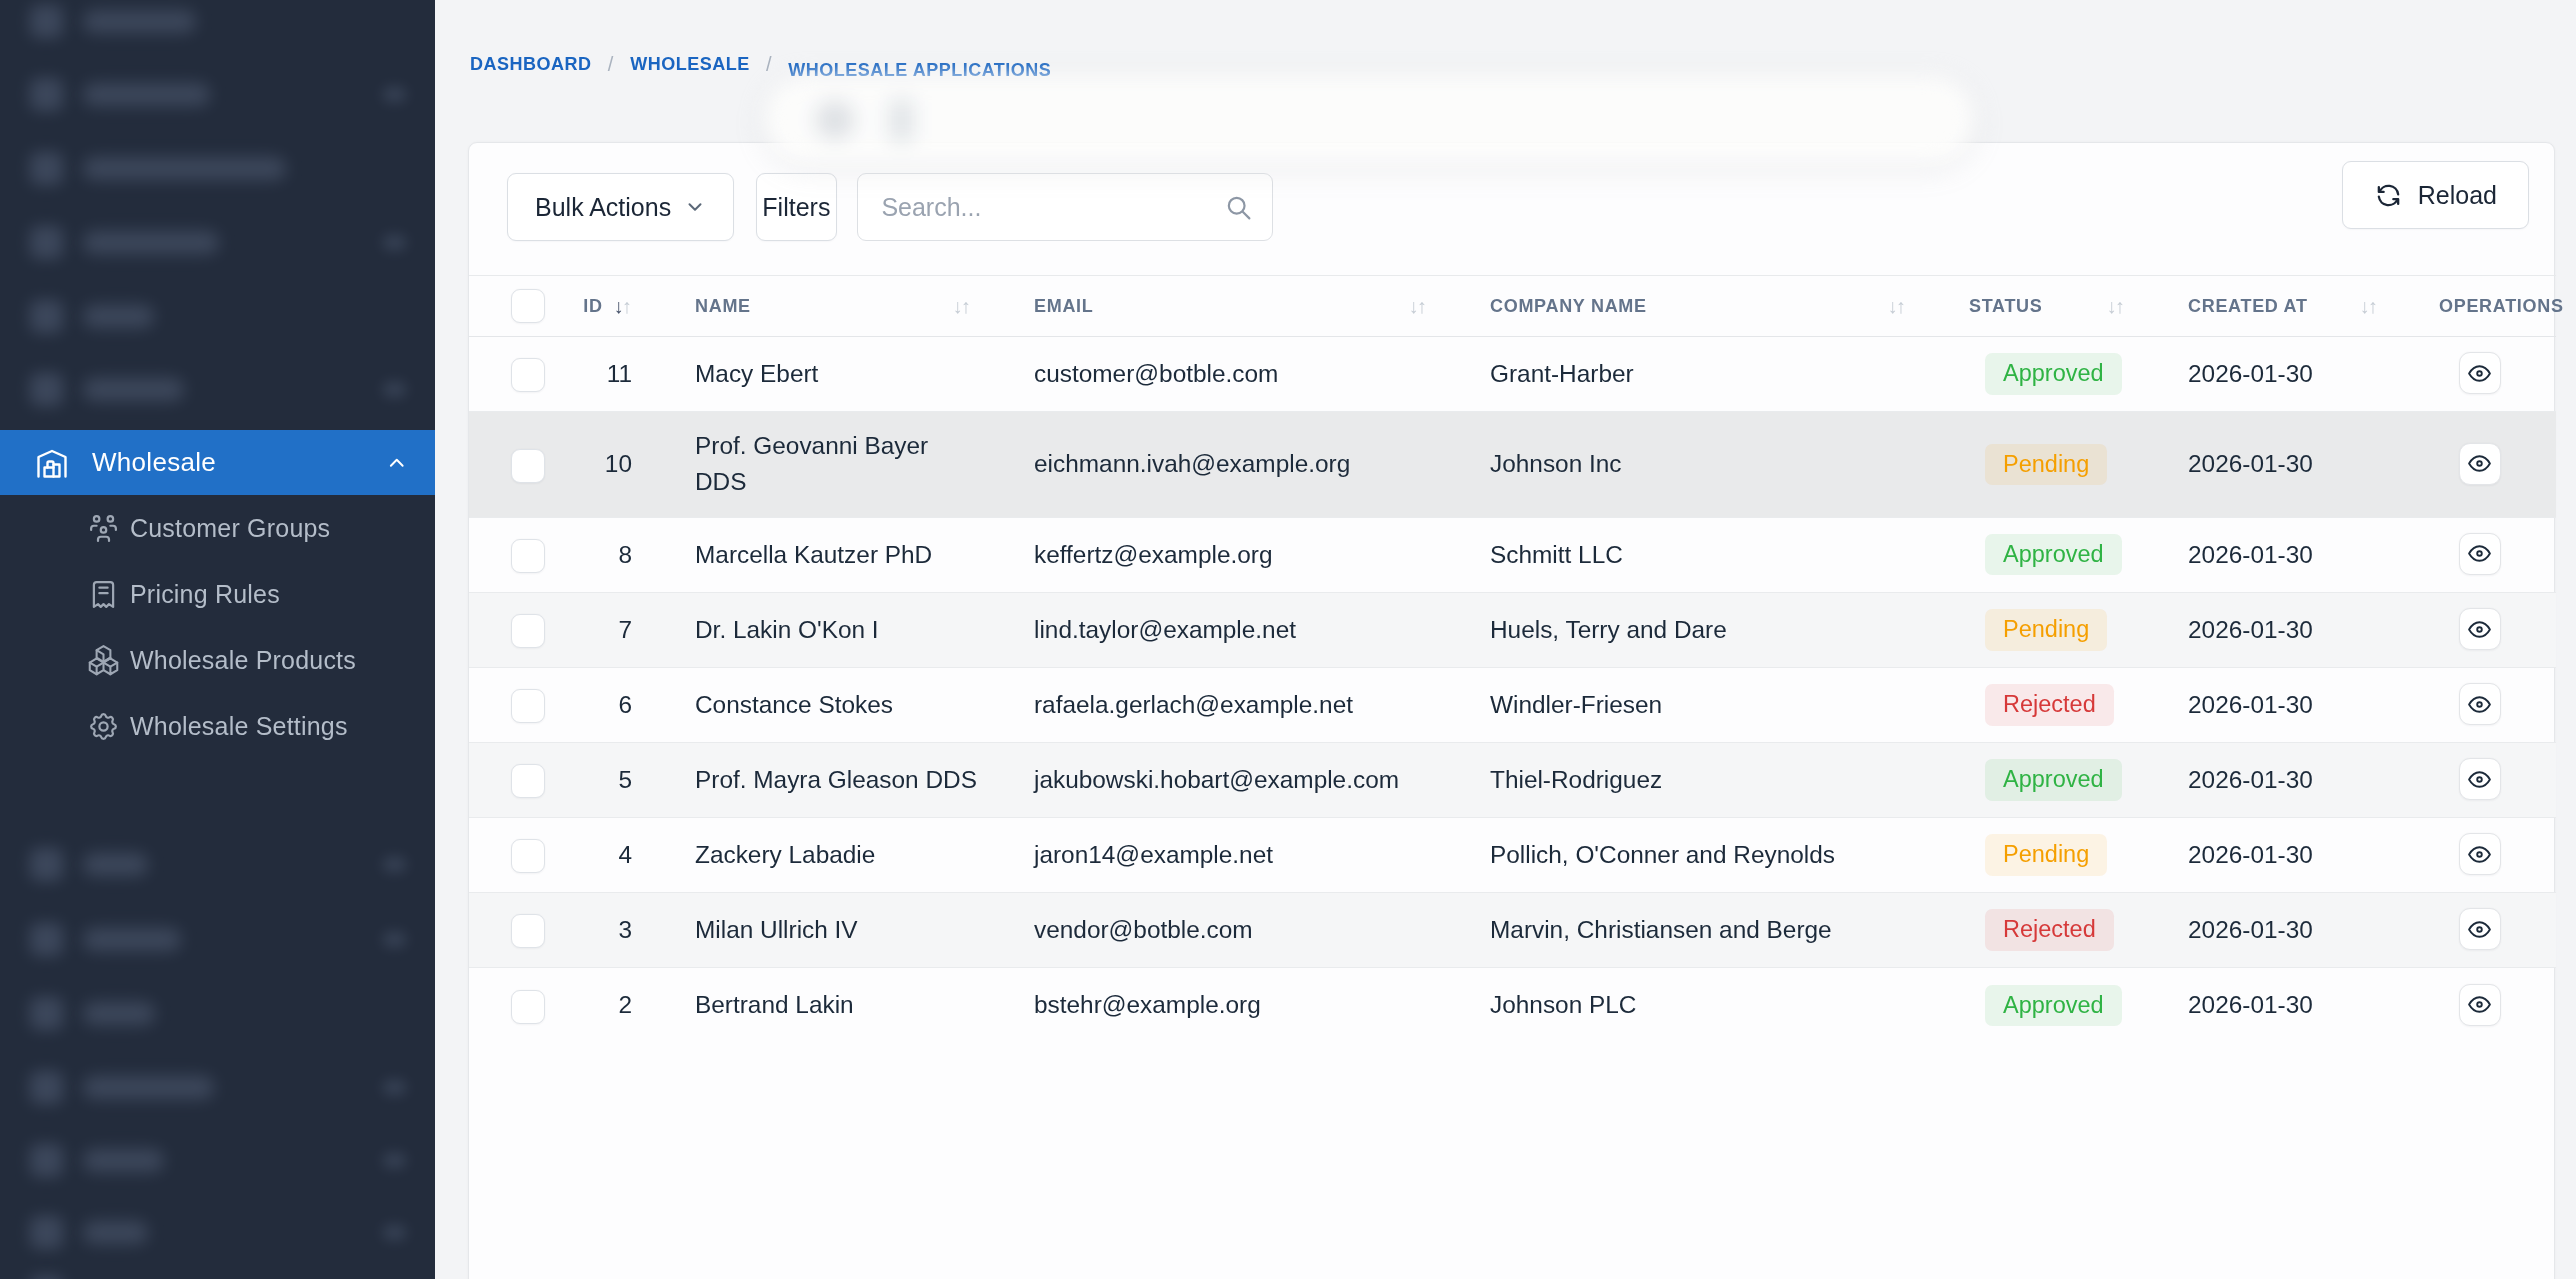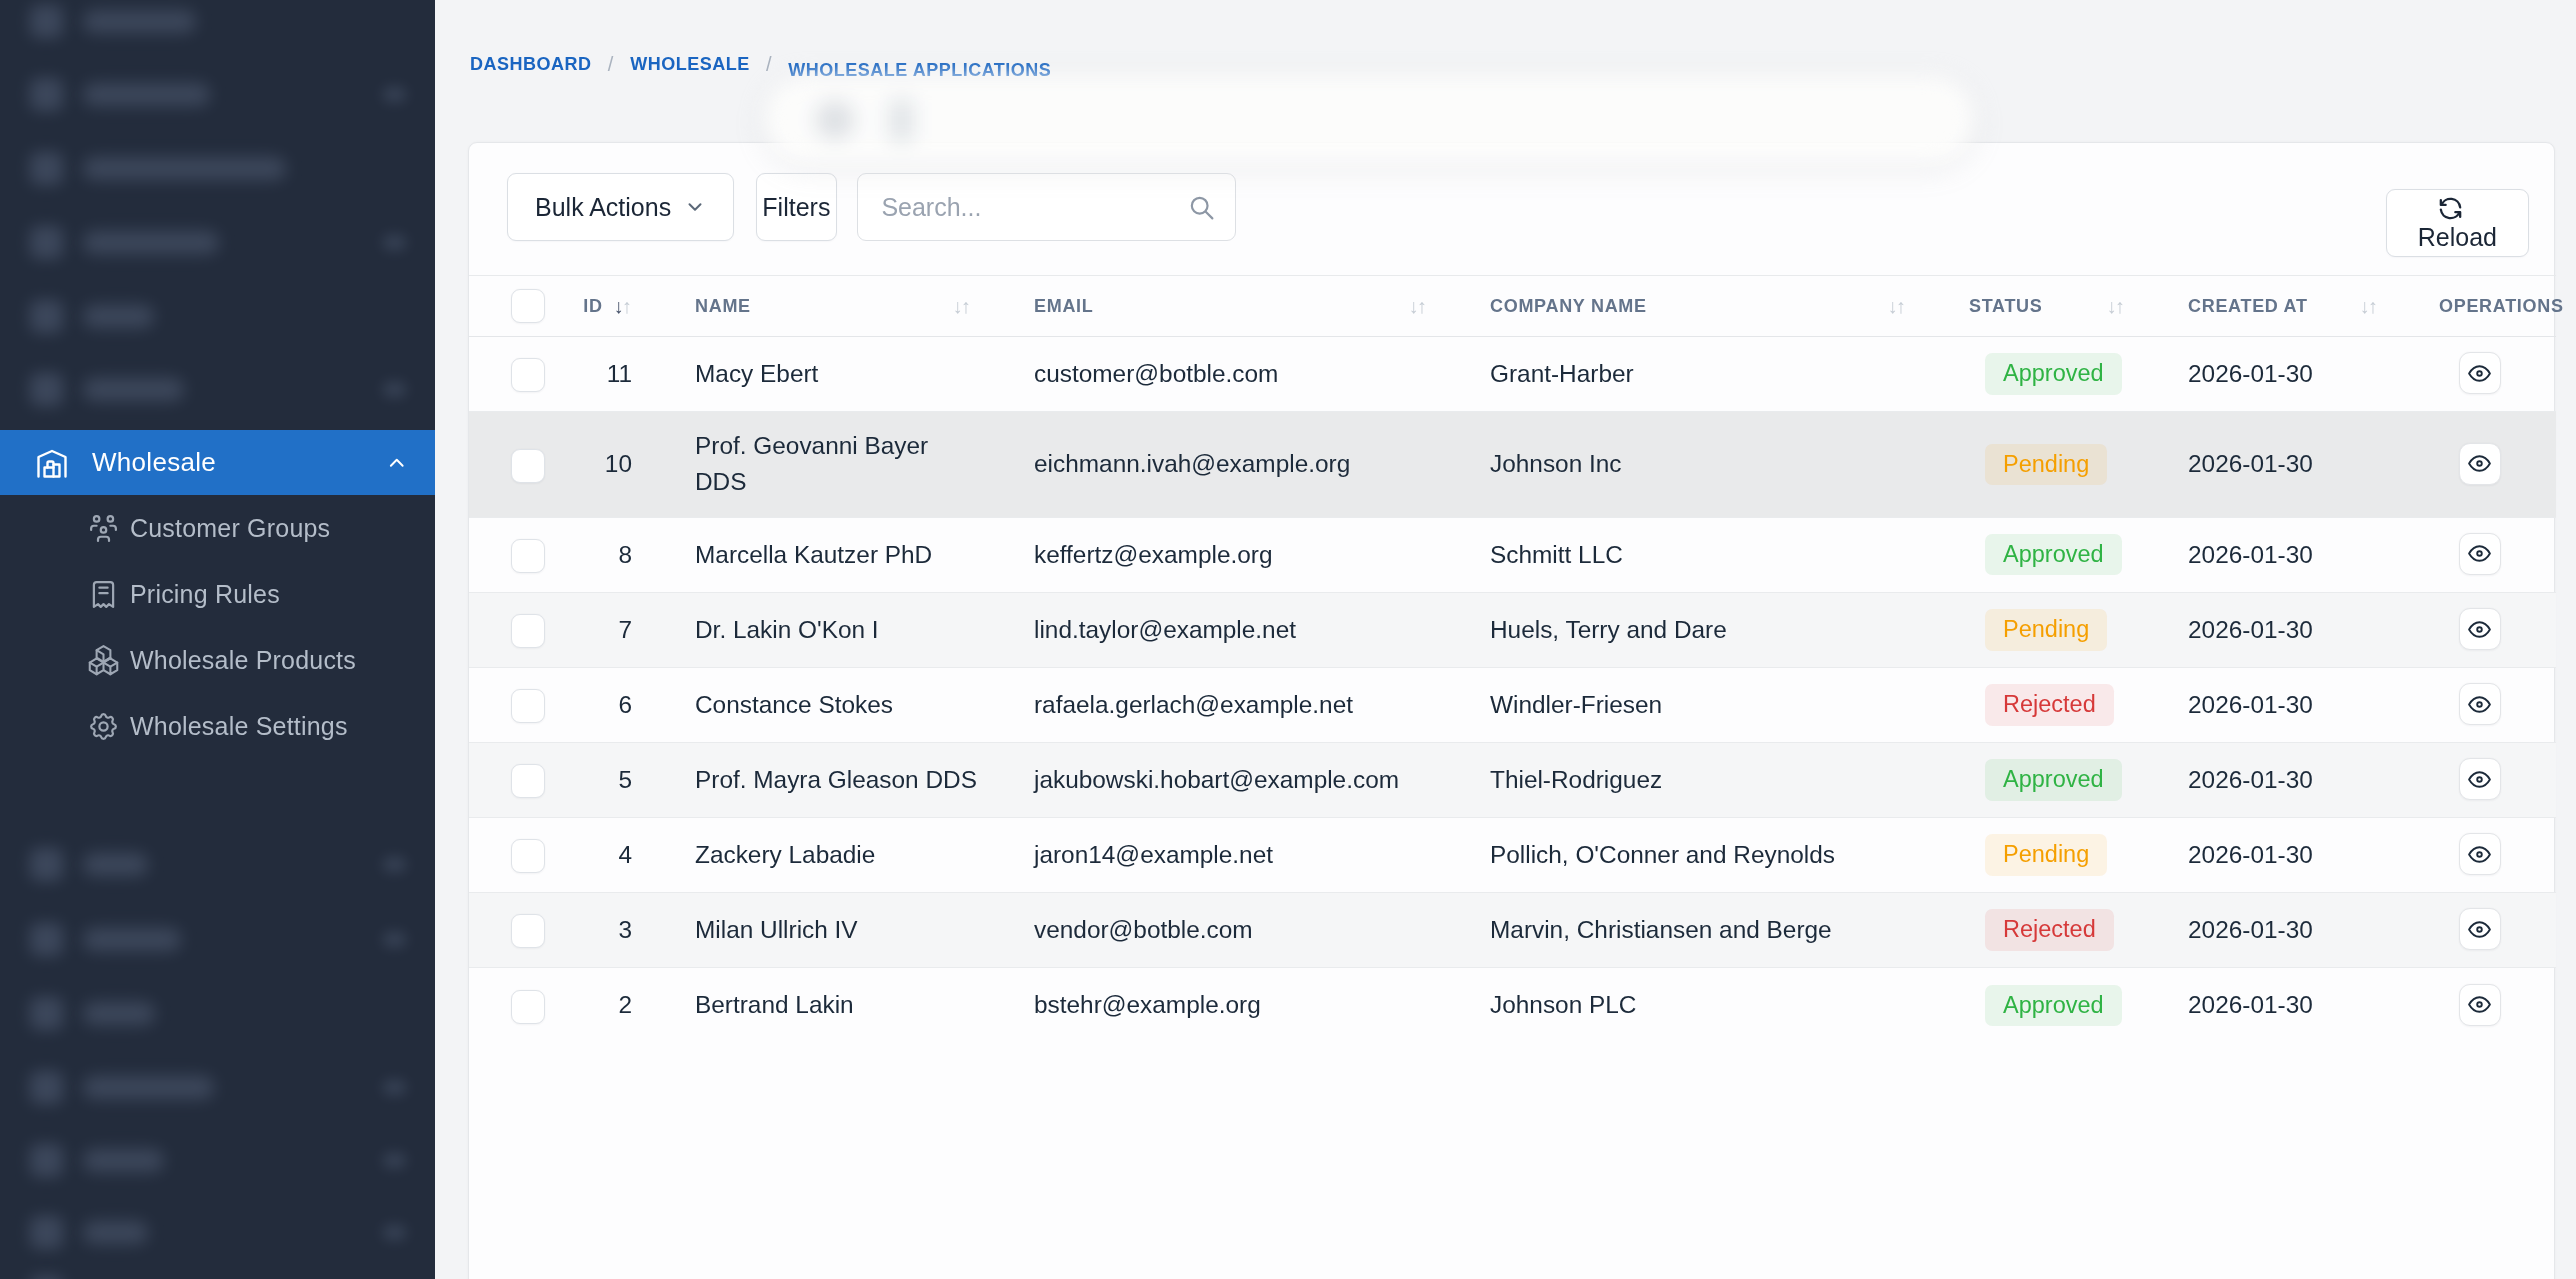--- a/index.html
+++ b/index.html
@@ -54,27 +54,27 @@
     box-shadow:0 0.9px 2.7px rgba(30,40,60,.04); z-index:4; }
 
   
   .toolbar { position:relative; height:98px; padding:30px 25px 0 38px; display:flex; align-items:flex-start; }
   .btn { height:68px; background:#fff; border:0.9px solid #dbdfe4; border-radius:9px;
     display:inline-flex; align-items:center; justify-content:center;
     font-size:25px; color:#1b2636; cursor:pointer; box-shadow:0 0.9px 1.8px rgba(30,40,60,.03); }
   .btn-bulk { padding:0 27px; margin-right:22px; }
   .btn-bulk .chev-d { width:22px; height:22px; margin-left:12.7px; color:#5b6878; }
   .btn-filters { width:81px; margin-right:20px; }
-  .search-box { position:relative; width:379px; height:68px; }
+  .search-box { position:relative; width:416px; height:68px; }
   .search-box input { width:100%; height:100%; border:0.9px solid #dde0e4; border-radius:9px;
     background:#fff; padding:0 63px 0 23.5px; font-size:25px; color:#1c2a3a; outline:none;
     font-family:inherit; }
   .search-box input::placeholder { color:#9aa3b0; }
   .search-box .mag { position:absolute; right:20px; top:20px; width:29px; height:29px; color:#8d97a5; }
-  .btn-reload { position:absolute; right:25px; top:46px; padding:0 31px; font-weight:500;flex-direction:column; }
+  .btn-reload { position:absolute; right:25px; top:18px; padding:0 31px; font-weight:500; }
   .btn-reload svg { width:29px; height:29px; margin-right:14.5px; color:#1b2636; }
 
   
   table { width:100%; border-collapse:collapse; table-layout:fixed; margin-top:34px; }
   thead th { height:61px; border-top:0.9px solid #e8eaec; border-bottom:0.9px solid #e4e6e9;
     font-size:18px; font-weight:700; letter-spacing:0.7px; color:#64748b; text-align:left;
     padding:0 27px 0 38px; white-space:nowrap; cursor:pointer; }
   th .h-in { display:flex; align-items:center; }
   th.sortable .spacer { flex:1; }
   th .sort { font-size:20px; letter-spacing:-1.8px; color:#c6cdd5; font-weight:400; }

